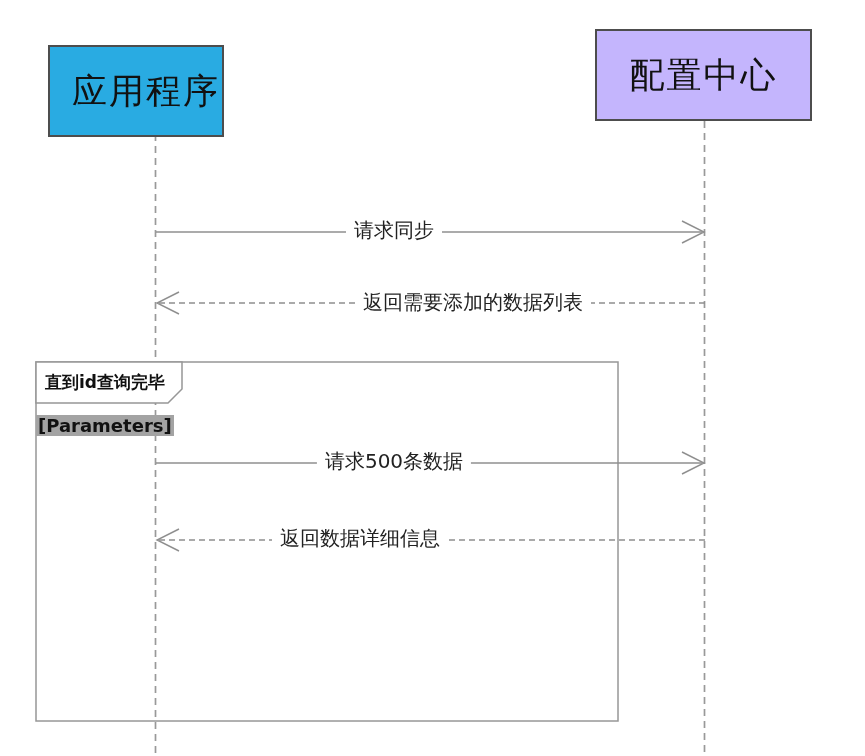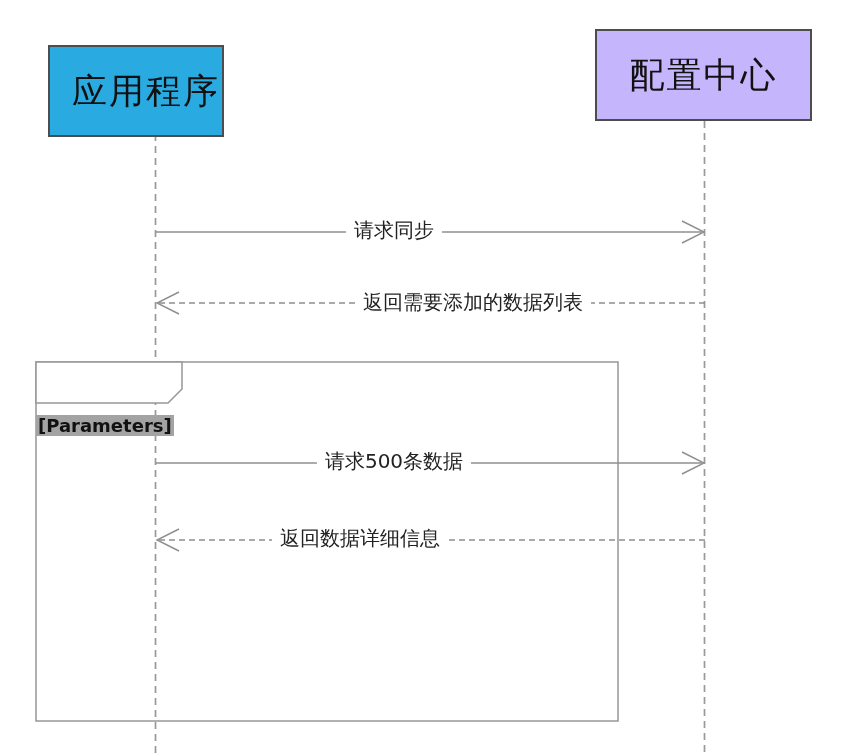--- a/index.html
+++ b/index.html
@@ -143,16 +143,17 @@
   </div>
 
   <div class="msg-label l-msg1">请求同步</div>
 
   <div class="msg-label l-msg2">返回需要添加的数据列表</div>
 
   <div class="msg-label l-msg3">请求500条数据</div>
 
   <div class="msg-label l-msg4">返回数据详细信息</div>
 
+  <div class="frag-title">直到id查询完毕</div>
 
   <div class="frag-guard">[Parameters]</div>
 
 </div>
 
 </body></html>

